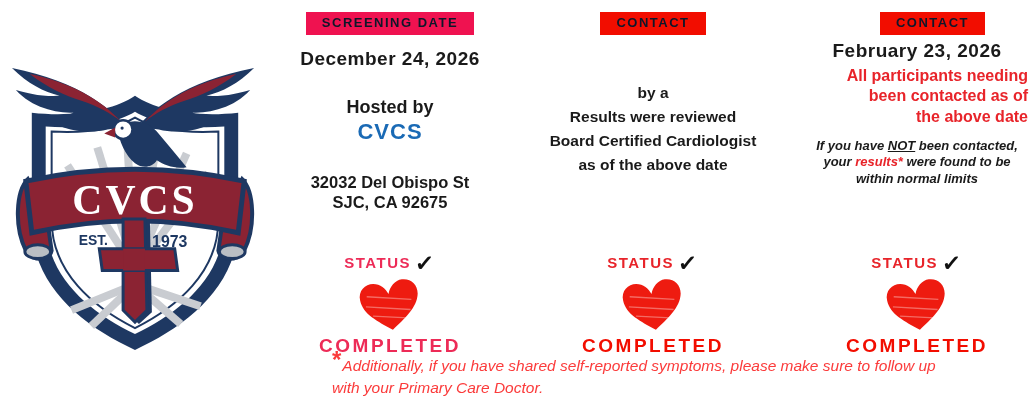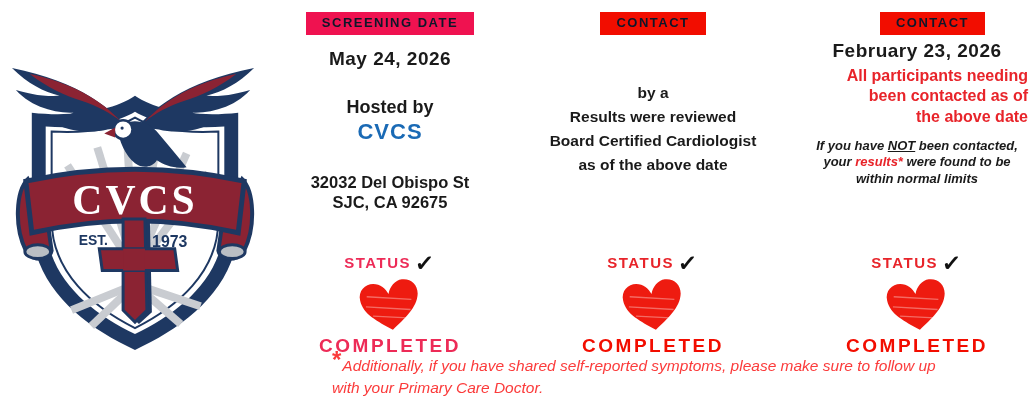--- a/index.html
+++ b/index.html
@@ -113,21 +113,21 @@
         <path d="M121,166 L145,166 L147,258 L134,270 L121,258 Z" style="fill:var(--navy)"></path>
         <path d="M118,164 L140,164 L142,256 L130,268 L118,256 Z" style="fill:var(--maroon);stroke:var(--navy)" stroke-width="3"></path>
         <path d="M94,194 L170,194 L173,216 L97,216 Z" style="fill:var(--maroon);stroke:var(--navy)" stroke-width="3"></path>
         <path d="M118,194 L140,194 L140,216 L118,216 Z" style="fill:var(--maroon)"></path>
       </g>
     </svg>
   </div>
 
   <div class="col col-0">
     <div class="pill">SCREENING DATE</div>
-    <div class="date">May 24, 2026</div>
+    <div class="date">December 24, 2026</div>
     <div class="hosted">Hosted by</div>
     <div class="host-name">CVCS</div>
     <div class="address">
       <div>32032 Del Obispo St</div>
       <div>SJC, CA 92675</div>
     </div>
     <div class="status-block">
       <div class="status-row">
         <span class="status-label">STATUS</span><span class="check">✓</span>
       </div>

